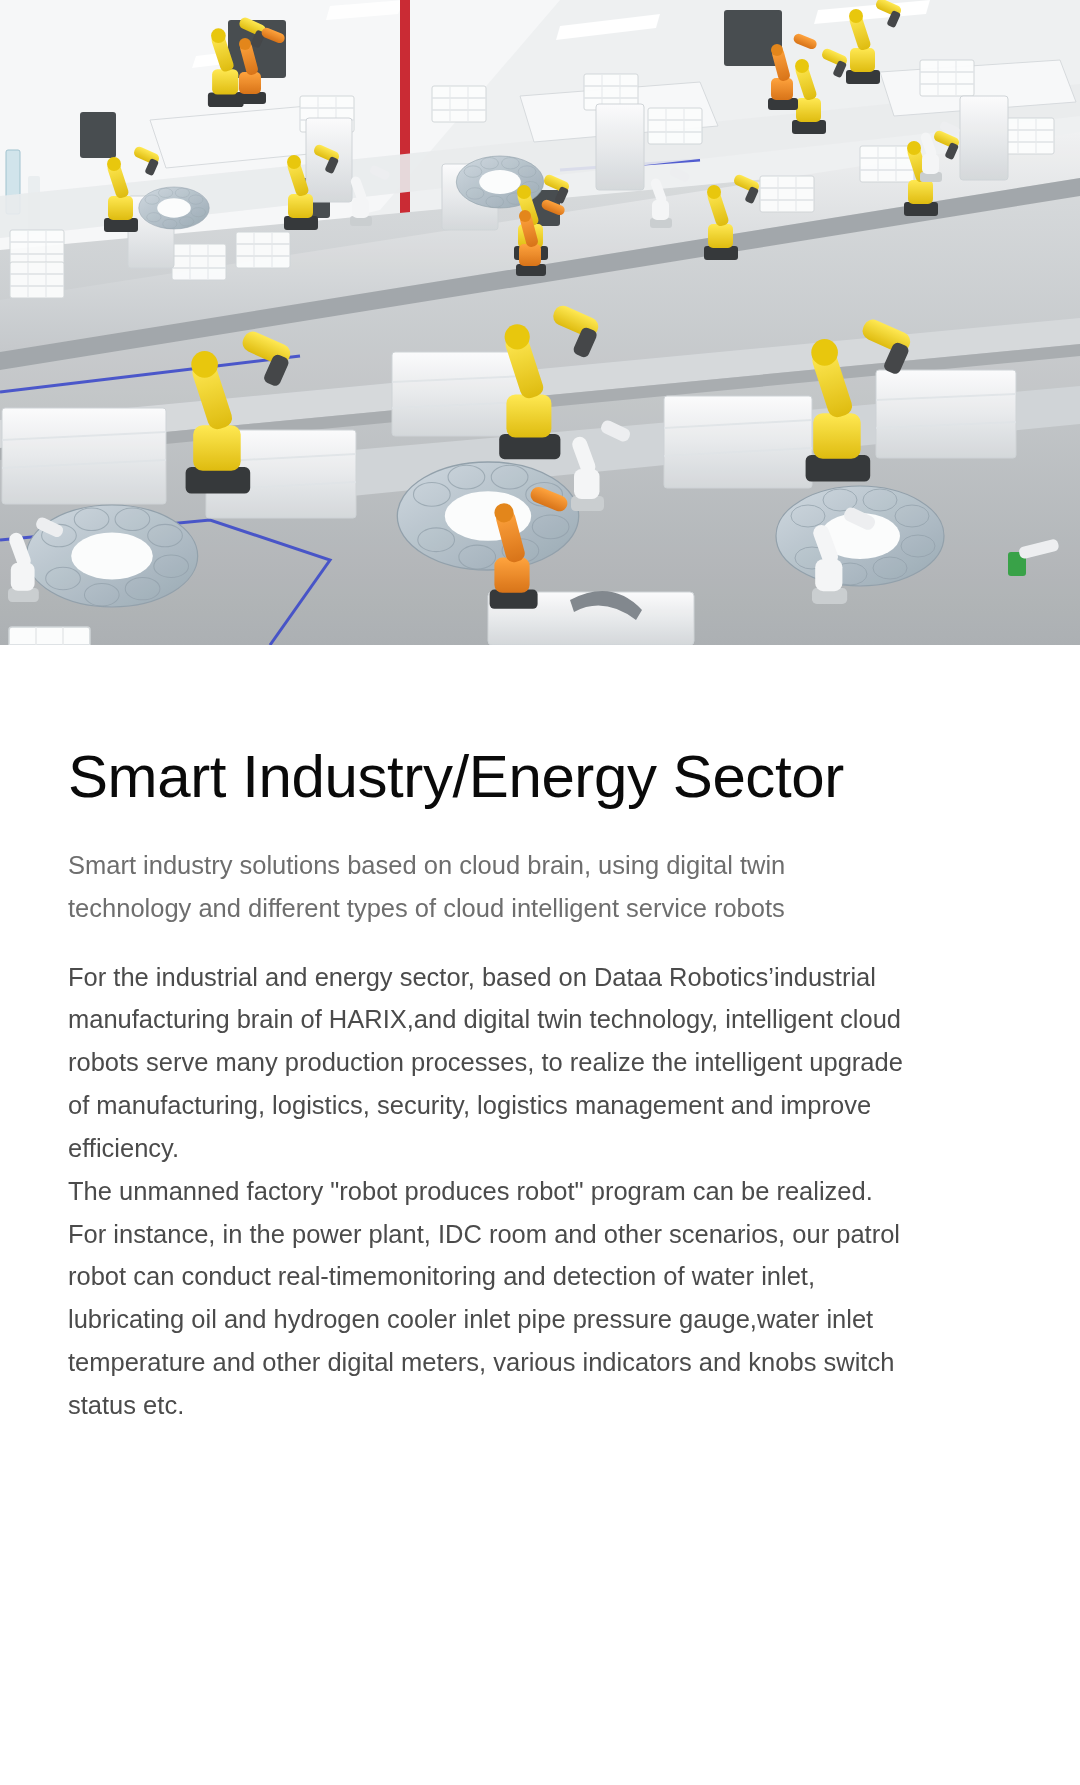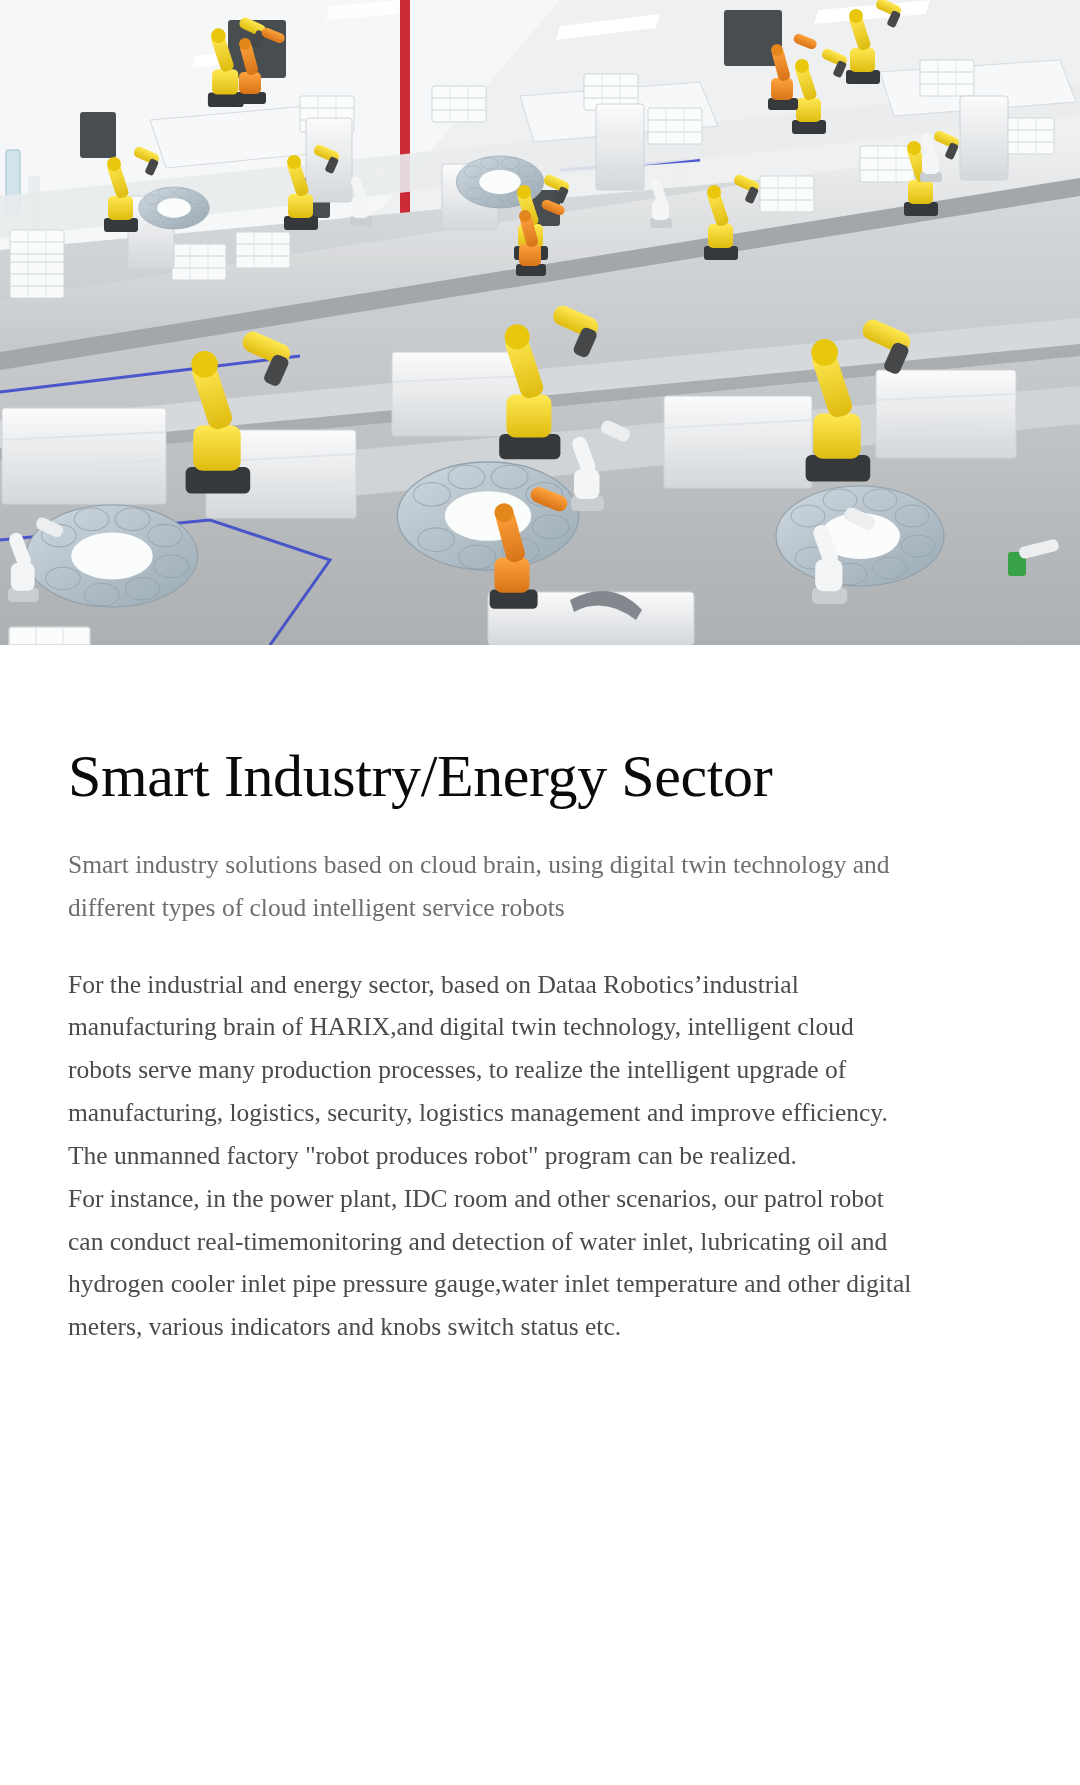--- a/index.html
+++ b/index.html
@@ -14,21 +14,20 @@
     font-family: "Liberation Sans", sans-serif;
     -webkit-font-smoothing: antialiased;
   }
 
   .page {
     position: relative;
     width: 1080px;
     height: 1667px;
     background: #ffffff;
     overflow: hidden;
-    font-family: Liberation Serif, serif;
   }
 
   
   .hero {
     position: relative;
     width: 1080px;
     height: 645px;
     overflow: hidden;
     background: #c9ccce;
     display: block;
@@ -53,21 +52,21 @@
 
   .lead {
     margin-top: 36px;
     font-size: 25.5px;
     line-height: 1.68;
     color: #6e6e6e;
     max-width: 830px;
   }
 
   .body-block {
-    margin-top: 34px;
+    margin-top: 26px;
     font-size: 25.5px;
     line-height: 1.68;
     color: #4b4b4b;
     max-width: 845px;
   }
 
   .body-block .para { margin: 0; }
   .body-block .para + .para { margin-top: 0; }
 
   .spacer-bottom { height: 150px; }

